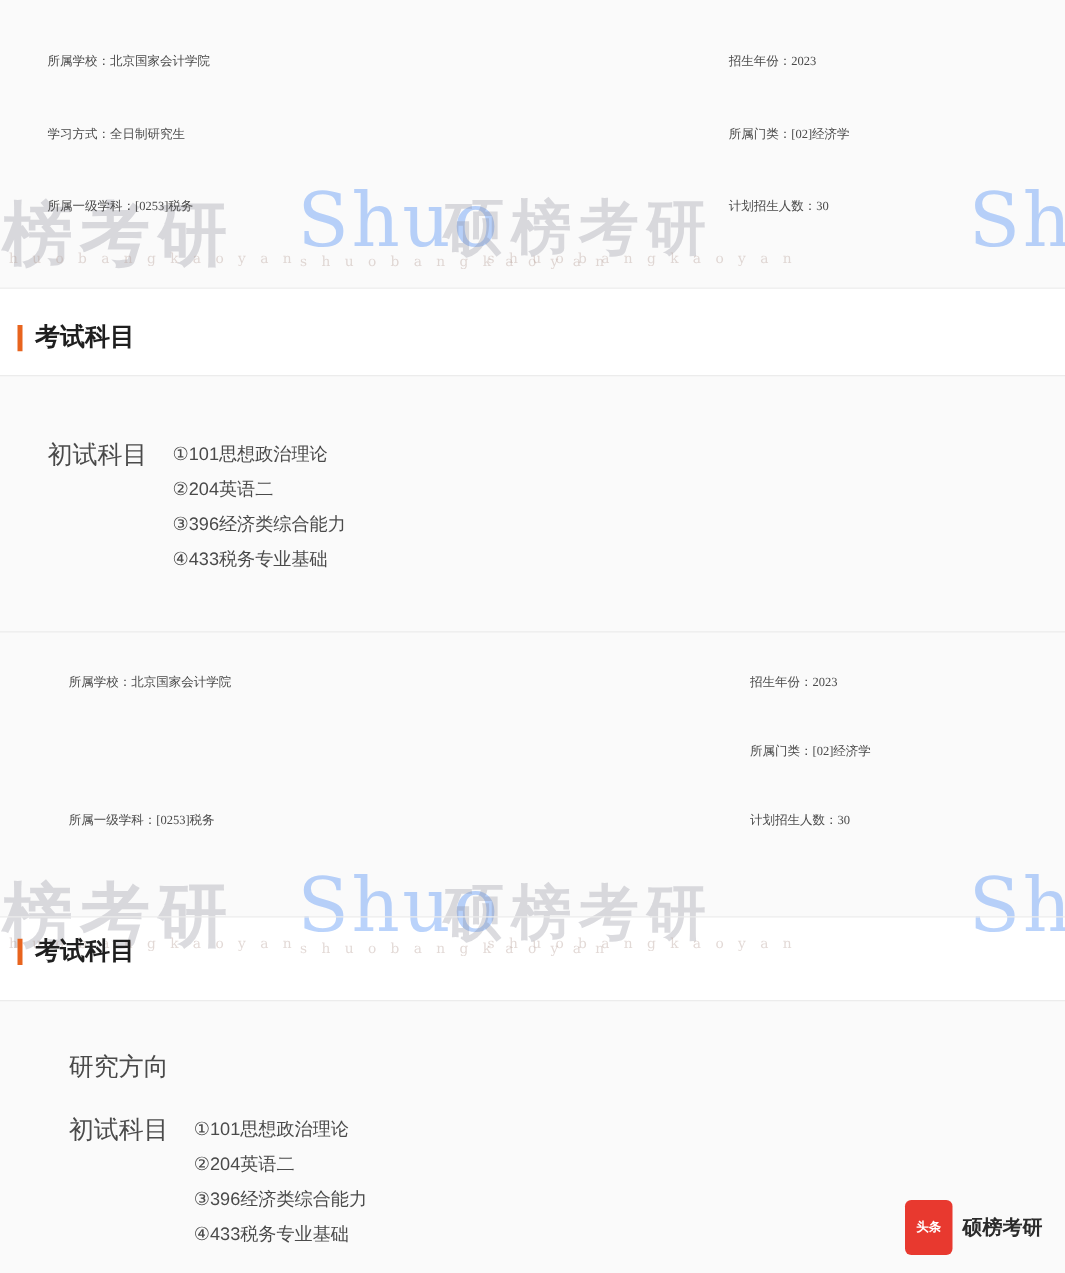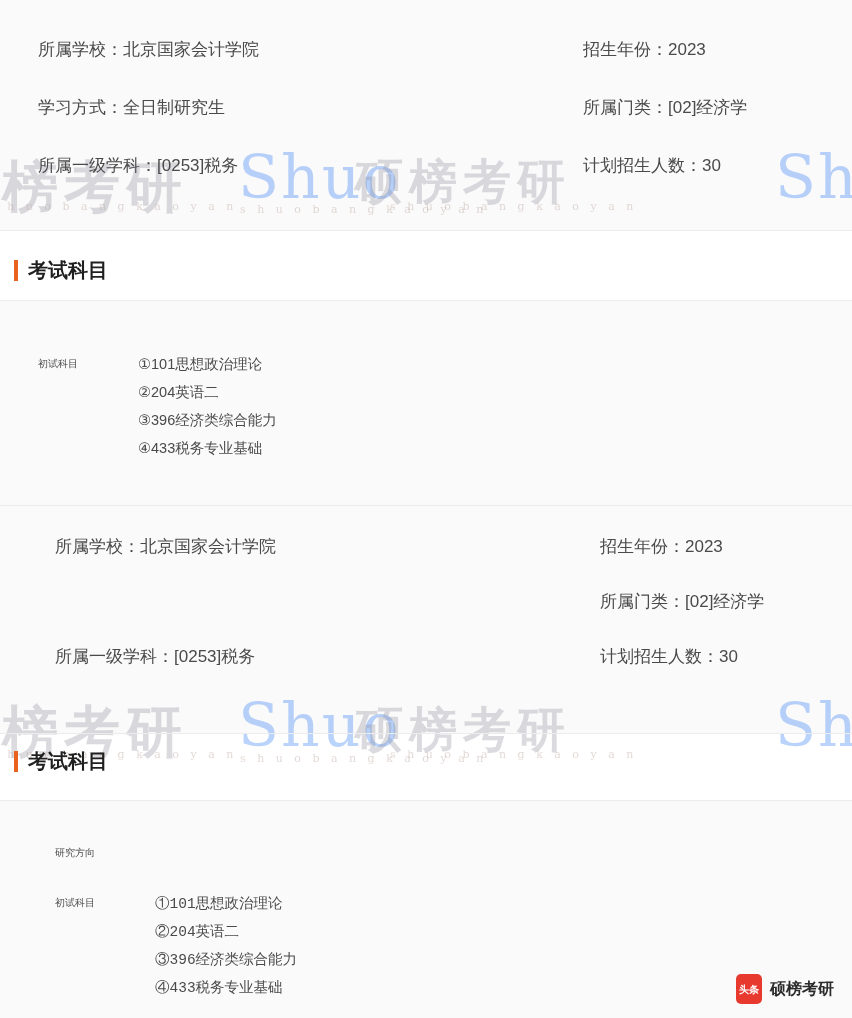--- a/index.html
+++ b/index.html
@@ -60,24 +60,25 @@
   .info-grid {
     position: absolute;
     z-index: 5;
   }
   .info-row {
     position: relative;
     height: 28px;
   }
   .field {
     position: absolute;
-    font-size: 17px;
+    font-size: 10px;
     color: #4a4a4a;
     white-space: nowrap;
     line-height: 28px;
+    font-family: Liberation Serif, serif;
   }
   .field .lbl {
     color: #4a4a4a;
   }
   .field .val {
     color: #4a4a4a;
   }
   .col-left { left: 0; }
   .col-right { left: 545px; }
 
@@ -105,21 +106,21 @@
     z-index: 5;
   }
   .subject-row {
     display: flex;
     align-items: flex-start;
     margin-bottom: 6px;
   }
   .subject-label {
     width: 100px;
     flex: 0 0 100px;
-    font-size: 10px;
+    font-size: 20px;
     color: #4a4a4a;
     line-height: 28px;
     white-space: nowrap;
   }
   .subject-values {
     font-size: 14.5px;
     color: #4a4a4a;
     line-height: 28px;
   }
   .subject-values div {
@@ -146,26 +147,27 @@
   .footer-credit {
     position: absolute;
     right: 18px;
     bottom: 14px;
     display: flex;
     align-items: center;
     z-index: 10;
   }
   .tt-logo {
     width: 26px;
-    height: 30px;
+    height: 44px;
     border-radius: 5px;
     background: #e8392f;
     position: relative;
     margin-right: 8px;
     flex: 0 0 26px;
+    padding-left: 12px;
   }
   .tt-logo span {
     position: absolute;
     left: 0; right: 0;
     top: 50%;
     transform: translateY(-50%);
     text-align: center;
     color: #fff;
     font-size: 10px;
     font-weight: bold;
@@ -255,21 +257,21 @@
         <span class="lbl">所属一级学科：</span><span class="val">[0253]税务</span>
       </div>
       <div class="field col-right">
         <span class="lbl">计划招生人数：</span><span class="val">30</span>
       </div>
     </div>
   </div>
 
   <div class="section-title" style="left:14px;top:748px;">考试科目</div>
 
-  <div class="subject-block" style="left:55px;top:840px;font-family:Liberation Mono, monospace;">
+  <div class="subject-block" style="left:55px;top:840px;">
     <div class="subject-row" style="margin-bottom:22px;">
       <div class="subject-label">研究方向</div>
     </div>
     <div class="subject-row">
       <div class="subject-label">初试科目</div>
       <div class="subject-values">
         <div>①101思想政治理论</div>
         <div>②204英语二</div>
         <div>③396经济类综合能力</div>
         <div>④433税务专业基础</div>

